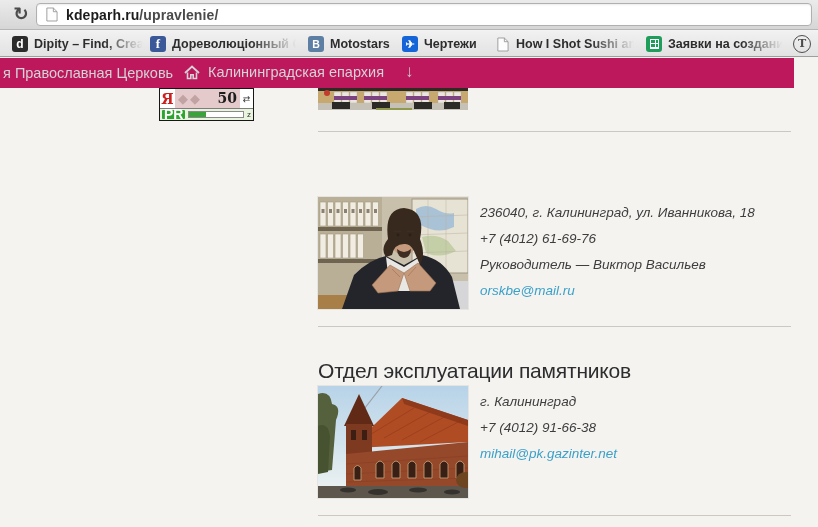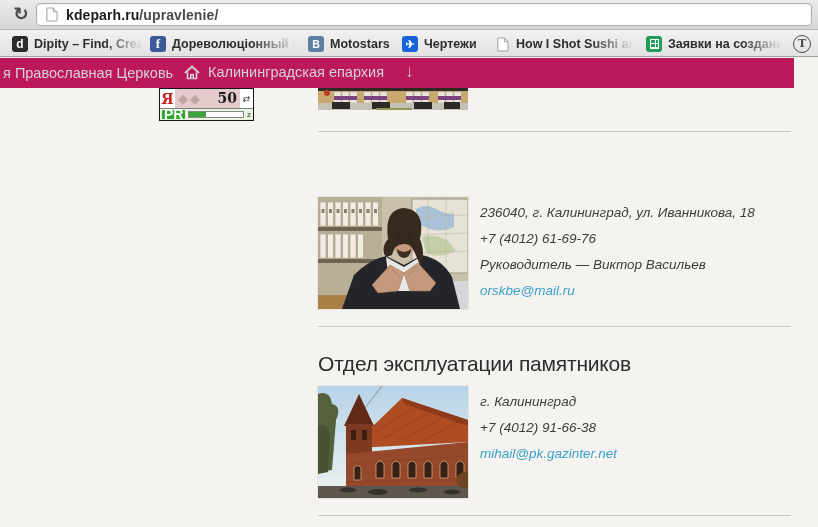--- a/index.html
+++ b/index.html
@@ -272,21 +272,21 @@
     </div>
     <div class="info" style="top:112px;">
       <div>236040, г. Калининград, ул. Иванникова, 18</div>
       <div>+7 (4012) 61-69-76</div>
       <div>Руководитель — Виктор Васильев</div>
       <div><a href="#">orskbe@mail.ru</a></div>
     </div>
 
     <div class="divider" style="top:238px;"></div>
 
-    <h2 class="sec-title" style="top:264px;">Отдел эксплуатации памятников</h2>
+    <h2 class="sec-title" style="top:271px;">Отдел эксплуатации памятников</h2>
     <div class="photo" style="top:298px;">
       <svg viewBox="0 0 150 112" preserveAspectRatio="none">
         <defs>
           <linearGradient id="sky" x1="0" y1="0" x2="0" y2="1">
             <stop offset="0" stop-color="#b7d3e8"></stop>
               <stop offset="1" stop-color="#eef3f2"></stop>
           </linearGradient>
         </defs>
         <rect width="150" height="112" fill="url(#sky)"></rect>
         <line x1="64" y1="0" x2="36" y2="36" stroke="#9aa0a6" stroke-width="1.2"></line>

